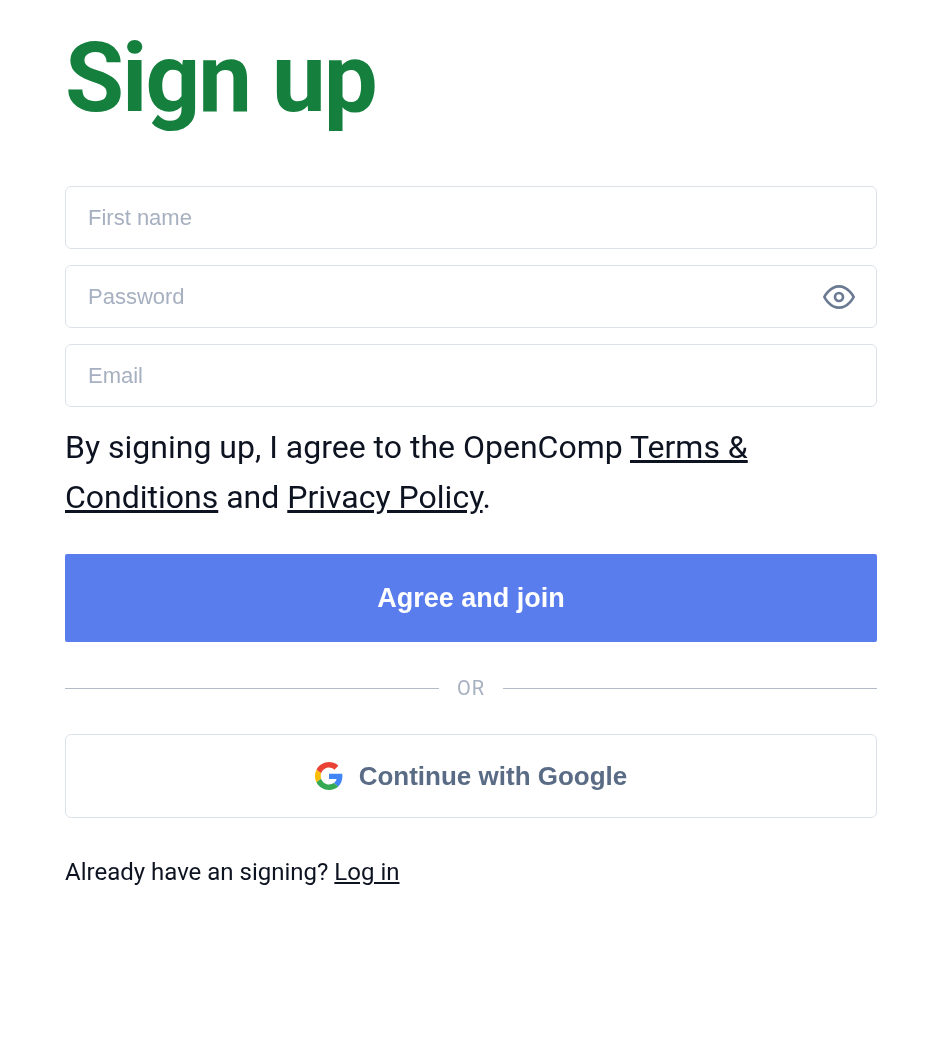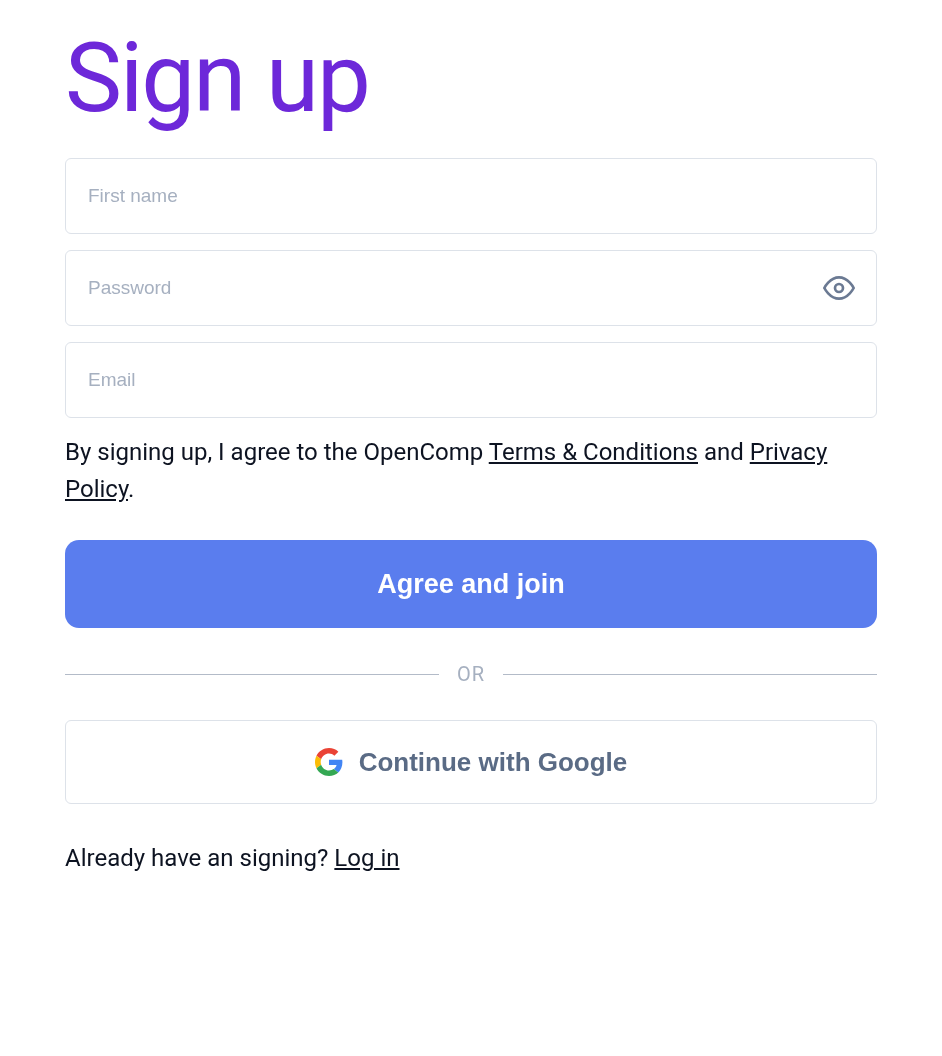--- a/index.html
+++ b/index.html
@@ -12,38 +12,38 @@
       background: #fff;
       width: 942px;
       height: 1056px;
       padding: 30px 65px;
     }
     .container {
       width: 100%;
     }
     .page-title {
       font-size: 96px;
-      font-weight: 400;
-      color: #6d28d9;
+      font-weight: 700;
+      color: #15803d;
       letter-spacing: -2px;
-      margin-bottom: 32px;
+      margin-bottom: 60px;
       line-height: 1;
     }
     .name-row {
       display: flex;
       gap: 28px;
       margin-bottom: 16px;
     }
     .input-field {
       width: 100%;
-      height: 76px;
+      height: 63px;
       border: 1px solid #dde2e9;
       border-radius: 6px;
       padding: 0 22px;
-      font-size: 19px;
+      font-size: 22px;
       color: #0d1321;
       outline: none;
       background: #fff;
     }
     .input-field::placeholder {
       color: #a6b0c0;
     }
     .name-row .input-field {
       flex: 1;
     }
@@ -55,37 +55,37 @@
       position: absolute;
       right: 22px;
       top: 50%;
       transform: translateY(-50%);
       cursor: pointer;
       display: flex;
       align-items: center;
       justify-content: center;
     }
     .terms-text {
-      font-size: 24px;
+      font-size: 32px;
       color: #0d1321;
       line-height: 1.55;
       margin-top: 6px;
       margin-bottom: 32px;
     }
     .terms-text a {
       color: #0d1321;
       text-decoration: underline;
     }
     .primary-button {
       width: 100%;
       height: 88px;
       background: #5a7dee;
       color: #fff;
       border: none;
-      border-radius: 14px;
+      border-radius: 2px;
       font-size: 27px;
       font-weight: 700;
       cursor: pointer;
       margin-bottom: 34px;
     }
     .divider {
       display: flex;
       align-items: center;
       margin-bottom: 34px;
     }

